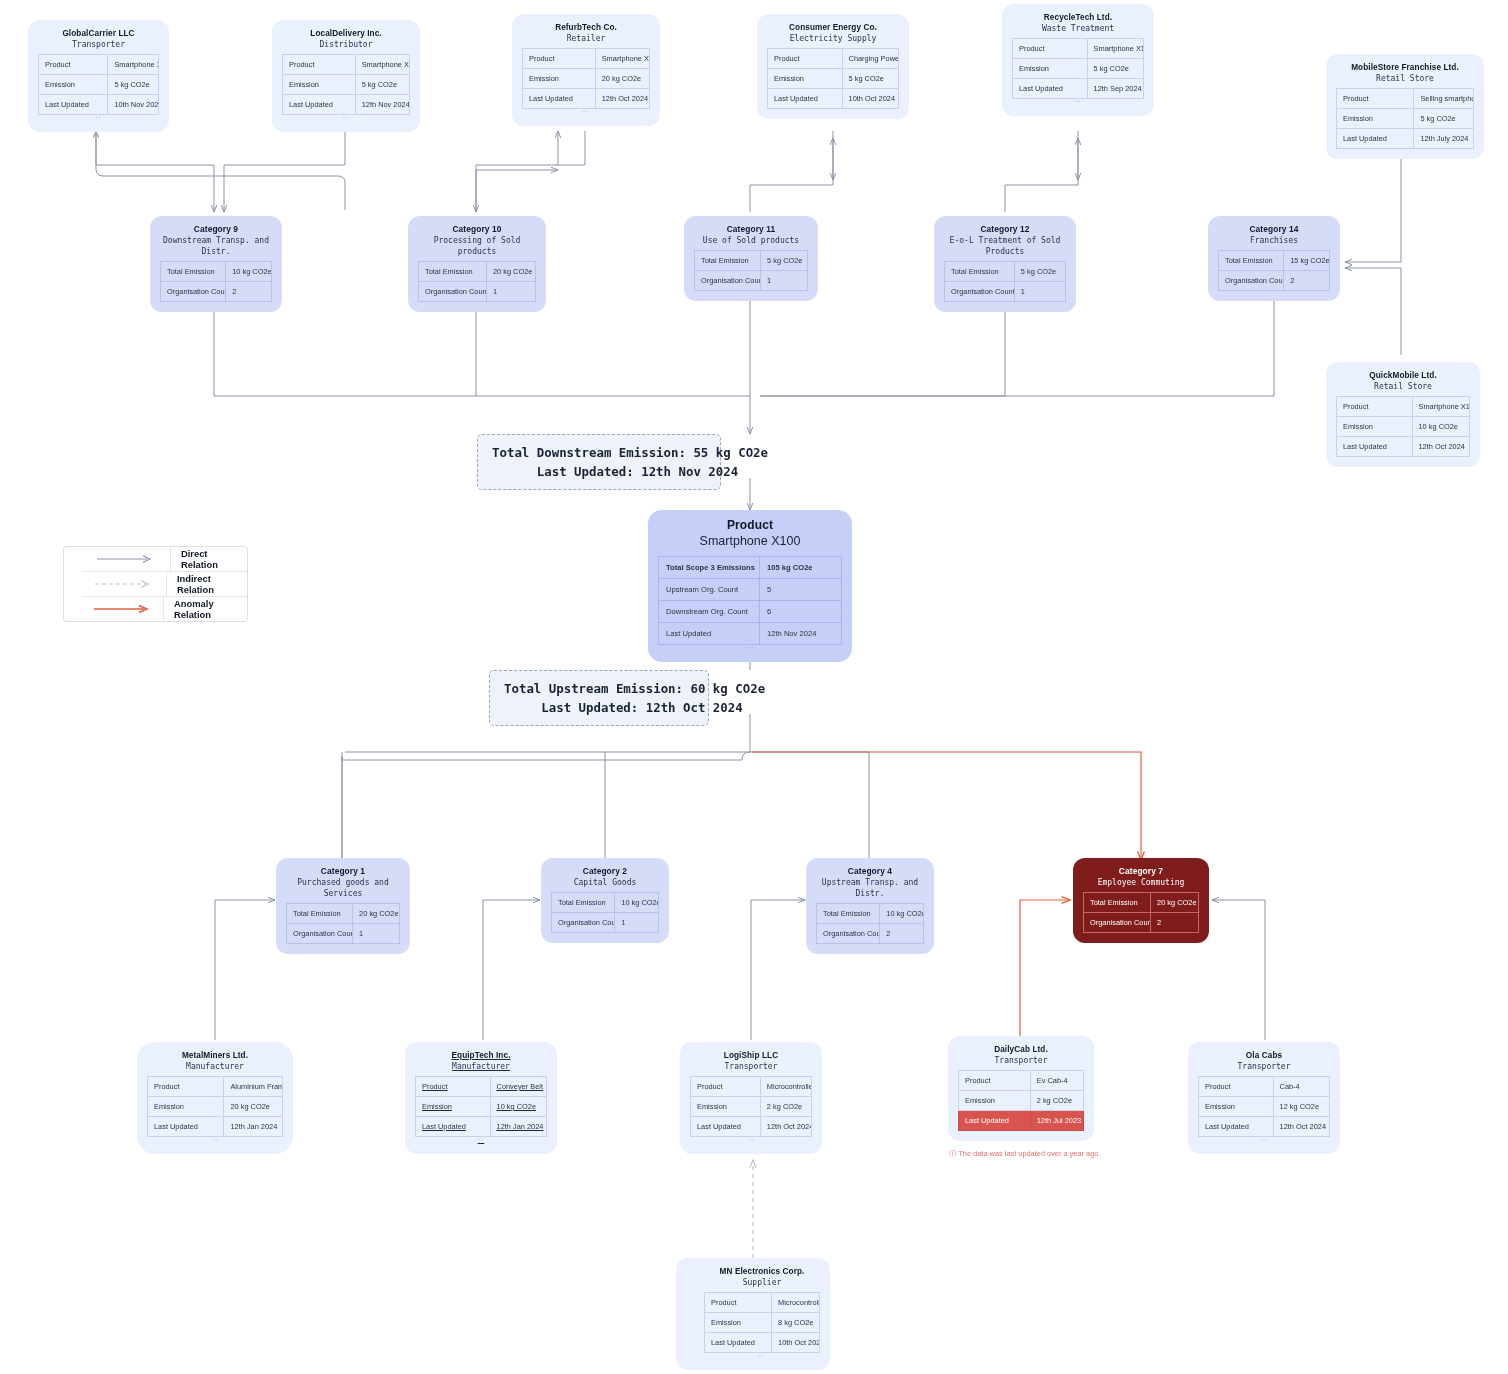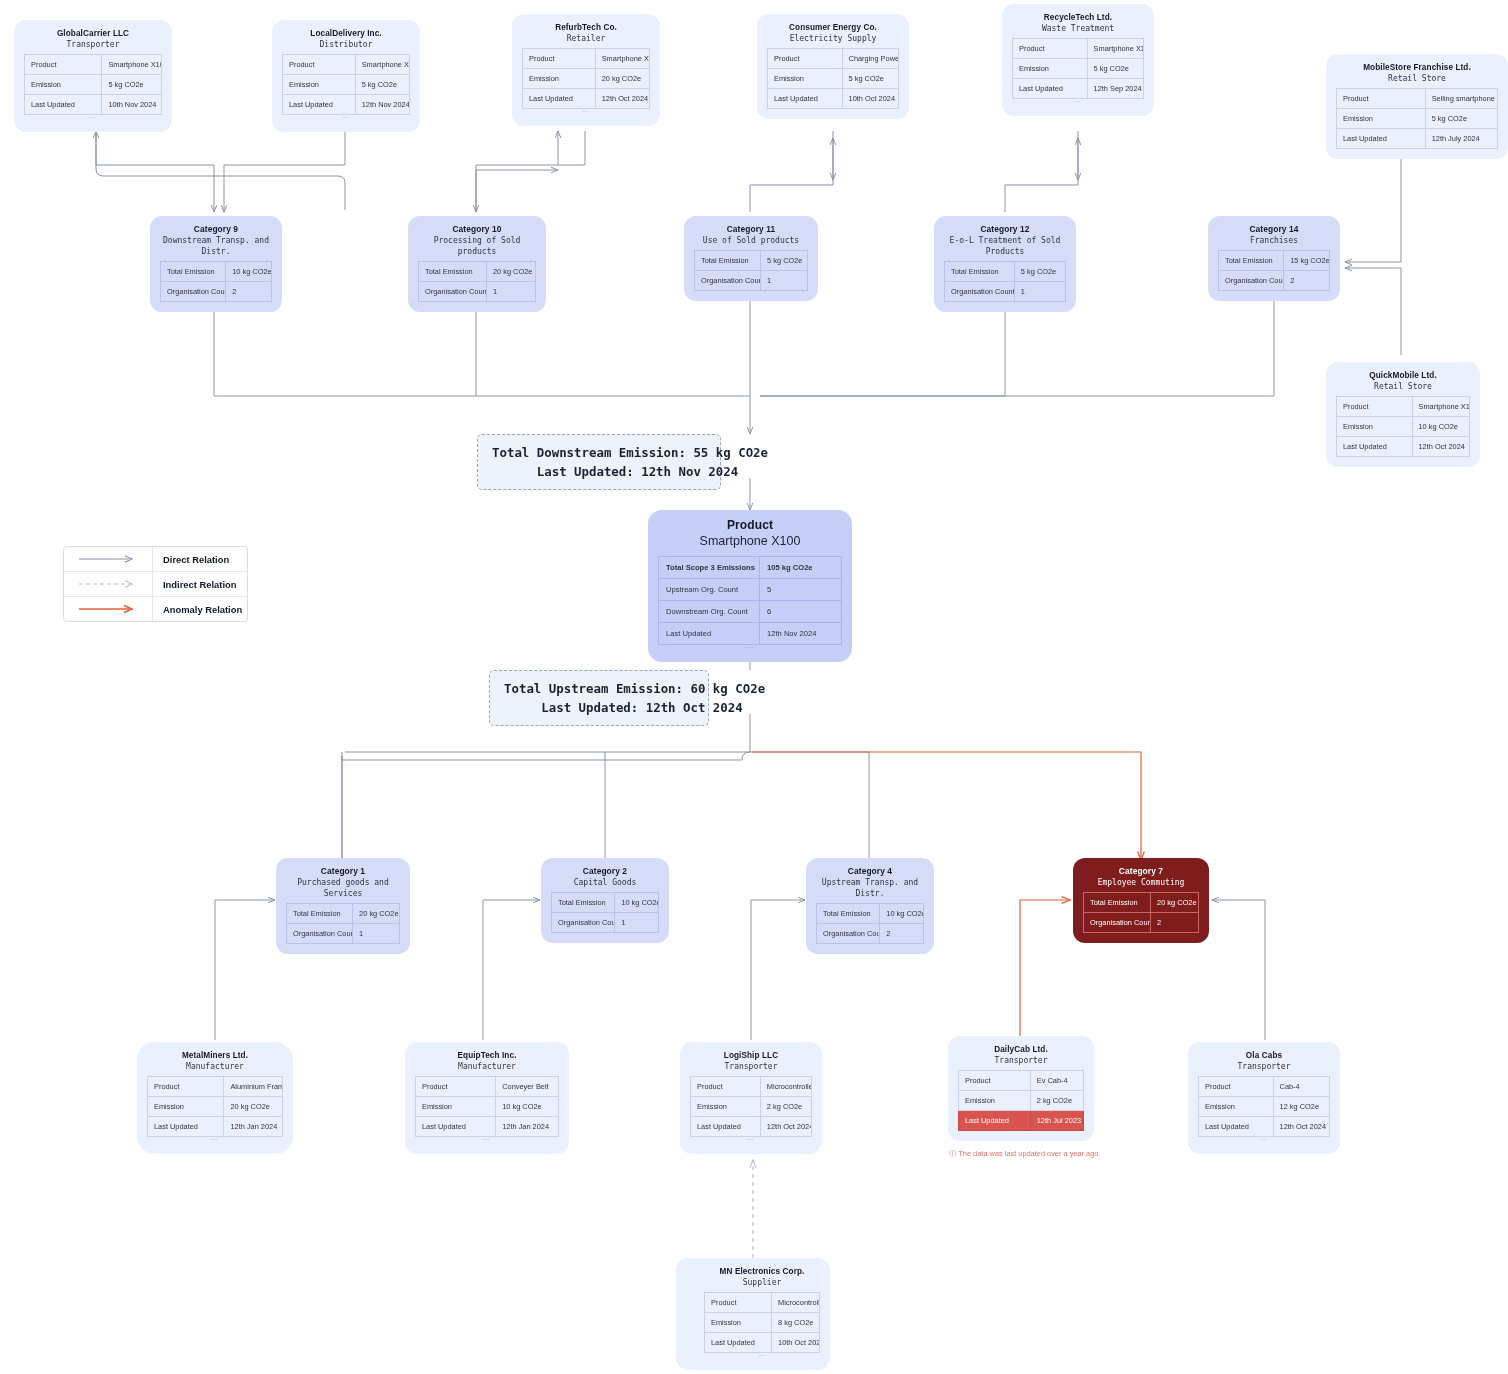--- a/index.html
+++ b/index.html
@@ -105,20 +105,21 @@
   }
 
   
   .legend{
     position:absolute;
     box-sizing:border-box;
     background:#fff;
     border:1px solid #d9dde6;
     border-radius:4px;
     overflow:hidden;
+    padding-left:18px;
   }
   .legend-row{
     display:flex;align-items:center;
     height:24px;
     border-bottom:1px solid #e4e7ee;
   }
   .legend-row:last-child{border-bottom:none;}
   .legend-key{
     width:88px;height:100%;
     display:flex;align-items:center;justify-content:center;
@@ -197,21 +198,21 @@
     <g fill="none" stroke="#e2603c" stroke-width="1.2">
       <path d="M752,752 L1141,752 L1141,860" marker-end="url(#ahr)"></path>
       <path d="M1020,1040 L1020,900 L1070,900" marker-end="url(#ahr)"></path>
     </g>
 
     <g fill="none" stroke="#b9bfcd" stroke-width="1.1" stroke-dasharray="4,4">
       <path d="M753,1258 L753,1160" marker-end="url(#ahd)"></path>
     </g>
   </svg>
 
-  <div class="node org" style="left:14px;top:20px;width:158px;">
+  <div class="node org" style="left:28px;top:20px;width:141px;">
     <div class="node-title">GlobalCarrier LLC</div>
     <div class="node-sub">Transporter</div>
     <table class="tbl">
         <tbody>
       <tr>
             <td class="k">Product</td>
             <td>Smartphone X100</td>
           </tr>
       <tr>
             <td class="k">Emission</td>
@@ -306,21 +307,21 @@
           </tr>
       <tr>
             <td class="k">Last Updated</td>
             <td>12th Sep 2024</td>
           </tr>
     </tbody>
       </table>
     <div class="dots">··</div>
   </div>
 
-  <div class="node org" style="left:1326px;top:54px;width:182px;">
+  <div class="node org" style="left:1326px;top:54px;width:158px;">
     <div class="node-title">MobileStore Franchise Ltd.</div>
     <div class="node-sub">Retail Store</div>
     <table class="tbl">
         <tbody>
       <tr>
             <td class="k">Product</td>
             <td>Selling smartphone</td>
           </tr>
       <tr>
             <td class="k">Emission</td>
@@ -585,21 +586,21 @@
           </tr>
       <tr>
             <td class="k">Last Updated</td>
             <td>12th Jan 2024</td>
           </tr>
     </tbody>
       </table>
     <div class="dots">··</div>
   </div>
 
-  <div class="node org" style="left:405px;top:1042px;width:164px;">
+  <div class="node org" style="left:405px;top:1042px;width:152px;text-decoration:underline;">
     <div class="node-title">EquipTech Inc.</div>
     <div class="node-sub">Manufacturer</div>
     <table class="tbl">
         <tbody>
       <tr>
             <td class="k">Product</td>
             <td>Conveyer Belt</td>
           </tr>
       <tr>
             <td class="k">Emission</td>

